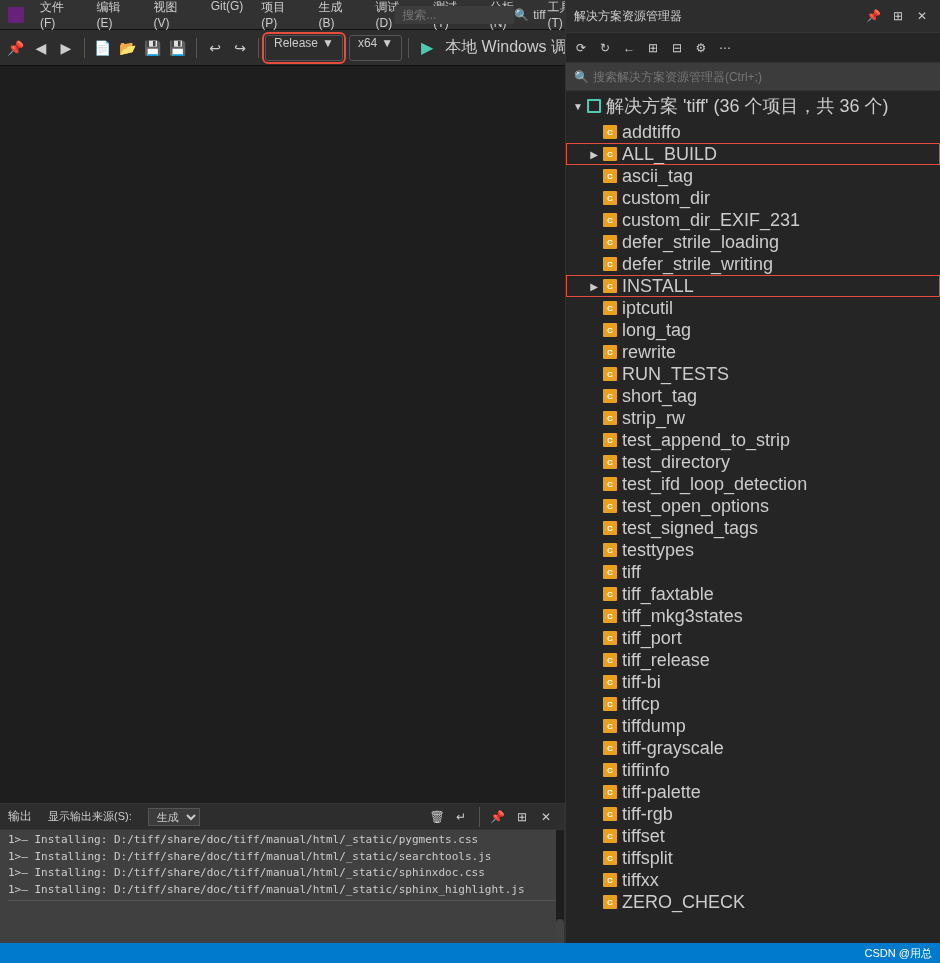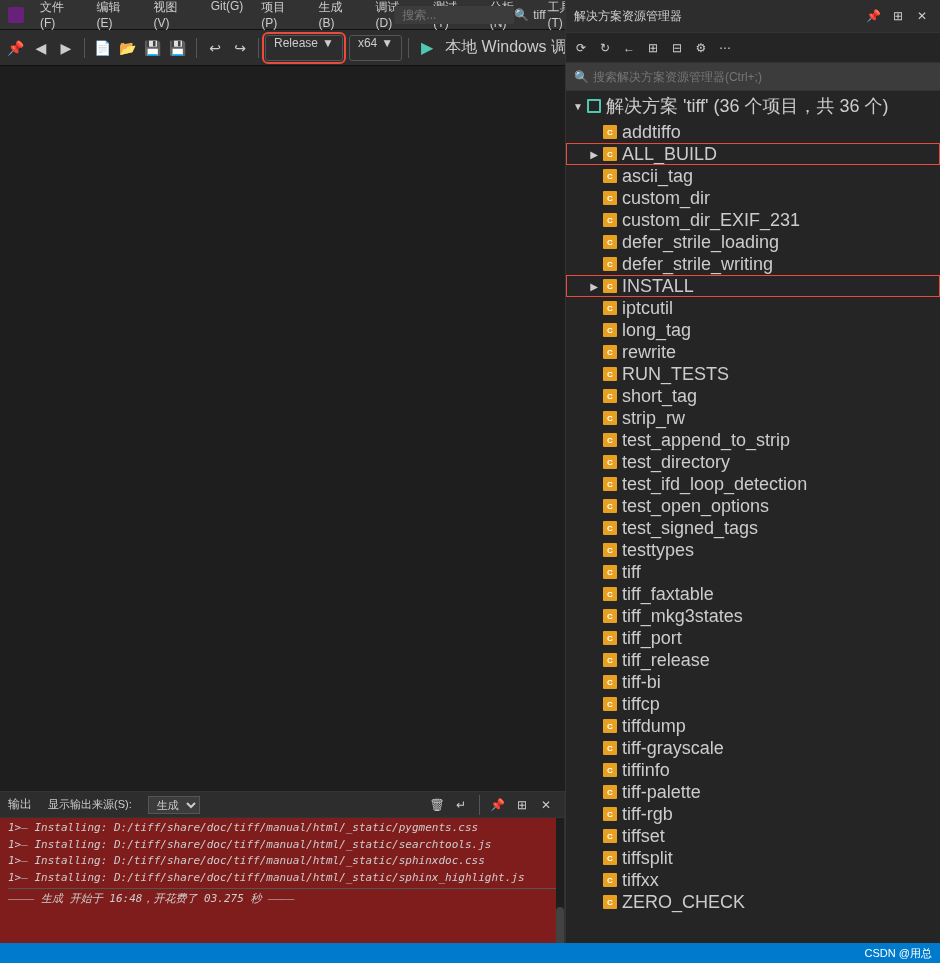--- a/index.html
+++ b/index.html
@@ -301,25 +301,25 @@
       color: white;
       display: flex;
       align-items: center;
       justify-content: center;
       font-weight: bold;
     }
 
     
     .output-panel {
       position: absolute;
-      bottom: 12px;
+      bottom: 0;
       left: 0;
       width: 565px;
       height: 160px;
-      background: #7f1d1d;
+      background: #404040;
       border-top: 1px solid #333;
       border-right: 1px solid #333;
       display: flex;
       flex-direction: column;
     }
     .output-header {
       height: 26px;
       background: #2d2d2d;
       display: flex;
       align-items: center;
@@ -354,21 +354,21 @@
       overflow-y: auto;
       padding: 2px 8px;
       font-size: 11px;
       color: #cccccc;
       font-family: 'Consolas', monospace;
       line-height: 1.5;
     }
     .output-content::-webkit-scrollbar { width: 8px; }
     .output-content::-webkit-scrollbar-track { background: #1e1e1e; }
     .output-content::-webkit-scrollbar-thumb { background: #424242; border-radius: 4px; }
-    .output-line { white-space: nowrap; overflow: hidden; text-overflow: ellipsis; font-style: italic; }
+    .output-line { white-space: nowrap; overflow: hidden; text-overflow: ellipsis; }
     .output-divider { 
       height: 1px; 
       background: #555; 
       margin: 2px 0; 
     }
 
     
     .bottom-status {
       position: fixed;
       bottom: 0;
@@ -502,21 +502,20 @@
           <div class="panel-icon-btn">⊞</div>
           <div class="panel-icon-btn">✕</div>
         </div>
       </div>
       <div class="output-content">
         <div class="output-line">1&gt;— Installing: D:/tiff/share/doc/tiff/manual/html/_static/pygments.css</div>
         <div class="output-line">1&gt;— Installing: D:/tiff/share/doc/tiff/manual/html/_static/searchtools.js</div>
         <div class="output-line">1&gt;— Installing: D:/tiff/share/doc/tiff/manual/html/_static/sphinxdoc.css</div>
         <div class="output-line">1&gt;— Installing: D:/tiff/share/doc/tiff/manual/html/_static/sphinx_highlight.js</div>
         <div class="output-divider"></div>
-        <div class="output-line">———— 生成 开始于 16:48，开花费了 03.275 秒 ————</div>
       </div>
       <div class="output-scrollbar">
         <div class="output-scrollbar-thumb"></div>
       </div>
     </div>
   </div>
 
   <div class="solution-panel">
     <div class="panel-header">
       <span class="panel-title">解决方案资源管理器</span>

